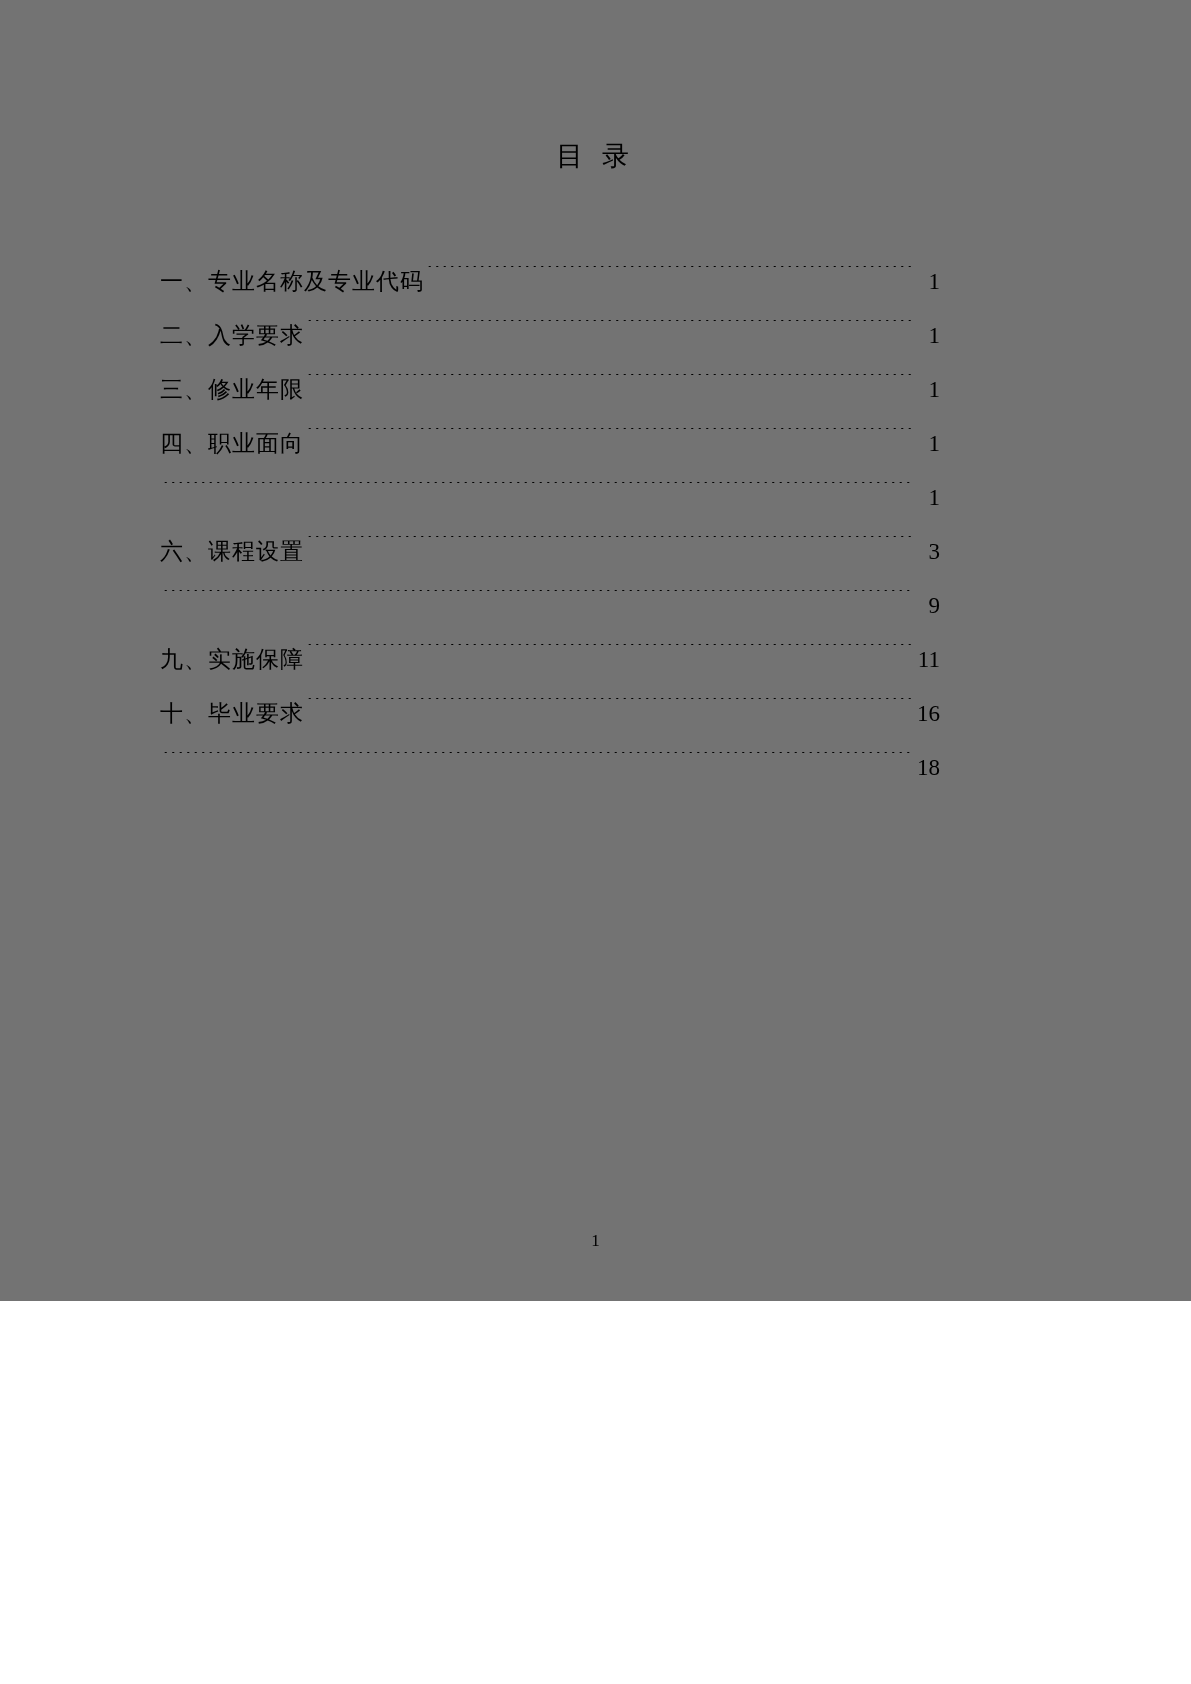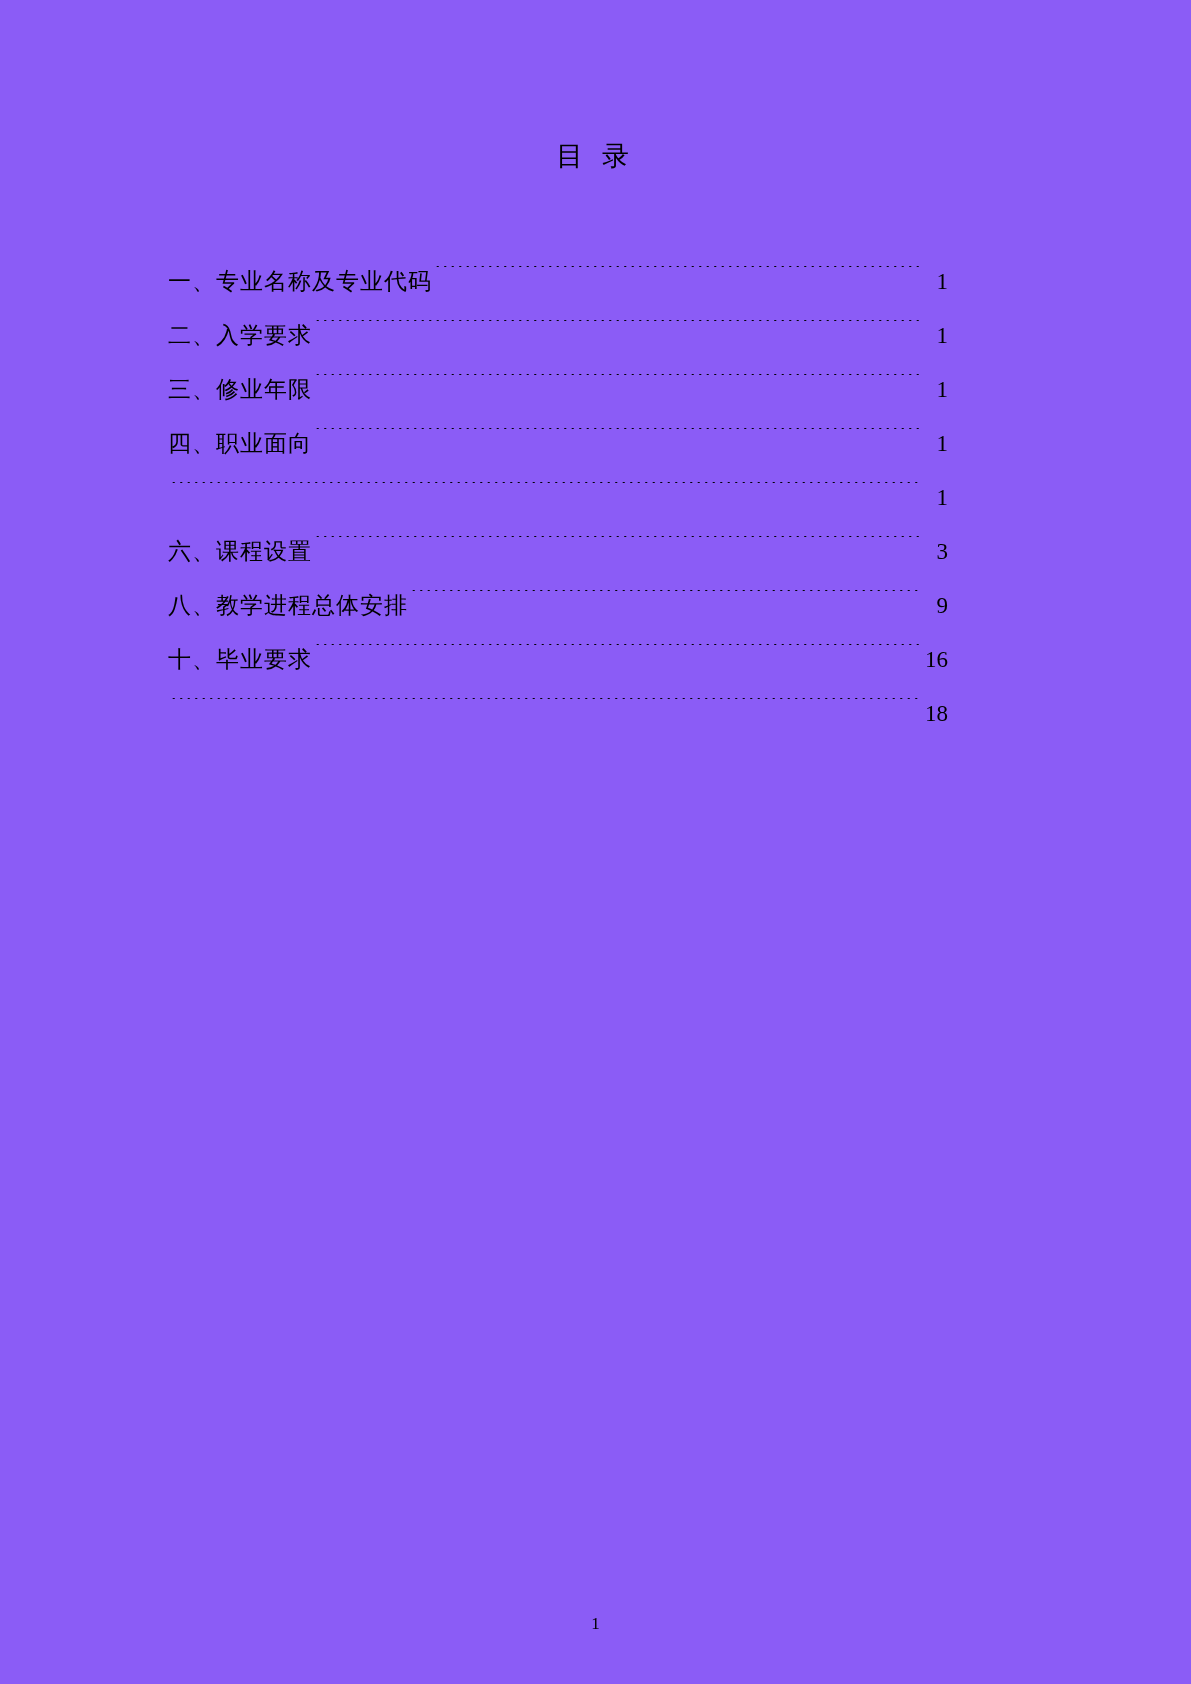--- a/index.html
+++ b/index.html
@@ -3,41 +3,41 @@
 <meta charset="utf-8">
 <style>
   html, body {
     margin: 0;
     padding: 0;
     background: #ffffff;
   }
   .page {
     position: relative;
     width: 1191px;
-    height: 1684px;
+    height: 1301px;
     margin: 0 auto;
-    background: #8b5cf6;
+    background: #737373;
     font-family: "Liberation Serif", "DejaVu Serif", serif;
     color: #000000;
     overflow: hidden;
   }
   .doc-title {
     position: absolute;
     top: 138px;
     left: 0;
     width: 100%;
     text-align: center;
     font-size: 27px;
     letter-spacing: 6px;
     font-family: "Liberation Serif", "DejaVu Serif", serif;
   }
   .toc {
     position: absolute;
     top: 255px;
-    left: 168px;
+    left: 160px;
     width: 780px;
   }
   .toc-entry {
     display: flex;
     align-items: baseline;
     width: 100%;
     font-size: 23px;
     line-height: 54px;
     white-space: nowrap;
   }
@@ -123,25 +123,29 @@
     </div>
 
     <div class="toc-entry">
       <span class="toc-label">六、课程设置</span>
       <span class="toc-leader"></span>
       <span class="toc-page">3</span>
     </div>
 
 
     <div class="toc-entry">
-      <span class="toc-label">八、教学进程总体安排</span>
       <span class="toc-leader"></span>
       <span class="toc-page">9</span>
     </div>
 
+    <div class="toc-entry">
+      <span class="toc-label">九、实施保障</span>
+      <span class="toc-leader"></span>
+      <span class="toc-page">11</span>
+    </div>
 
     <div class="toc-entry">
       <span class="toc-label">十、毕业要求</span>
       <span class="toc-leader"></span>
       <span class="toc-page">16</span>
     </div>
 
     <div class="toc-entry attachment">
       <span class="toc-leader"></span>
       <span class="toc-page">18</span>

